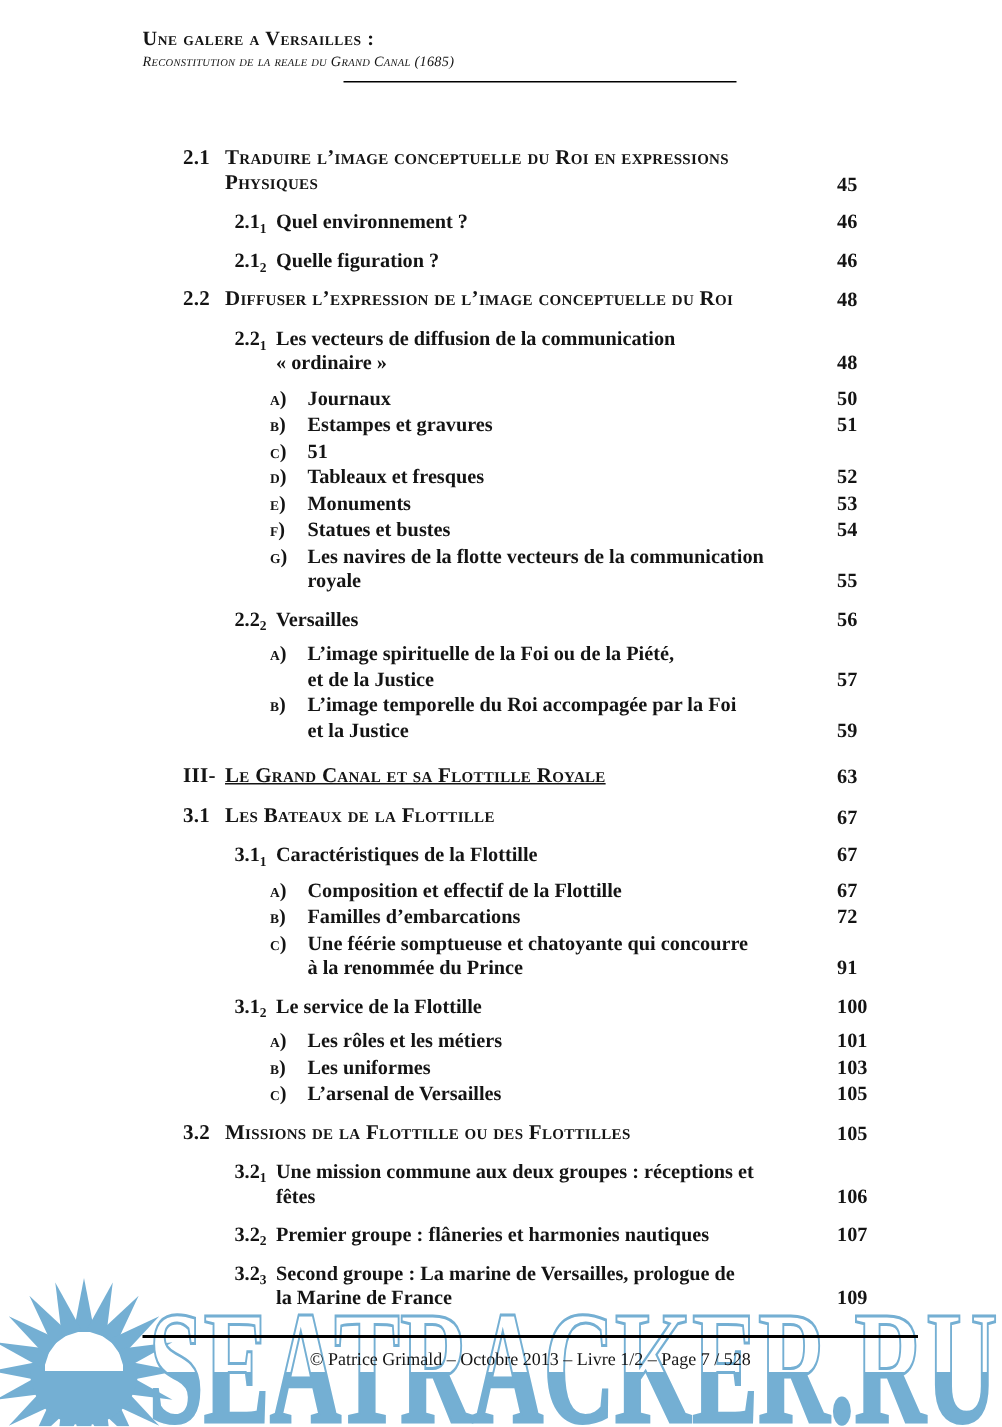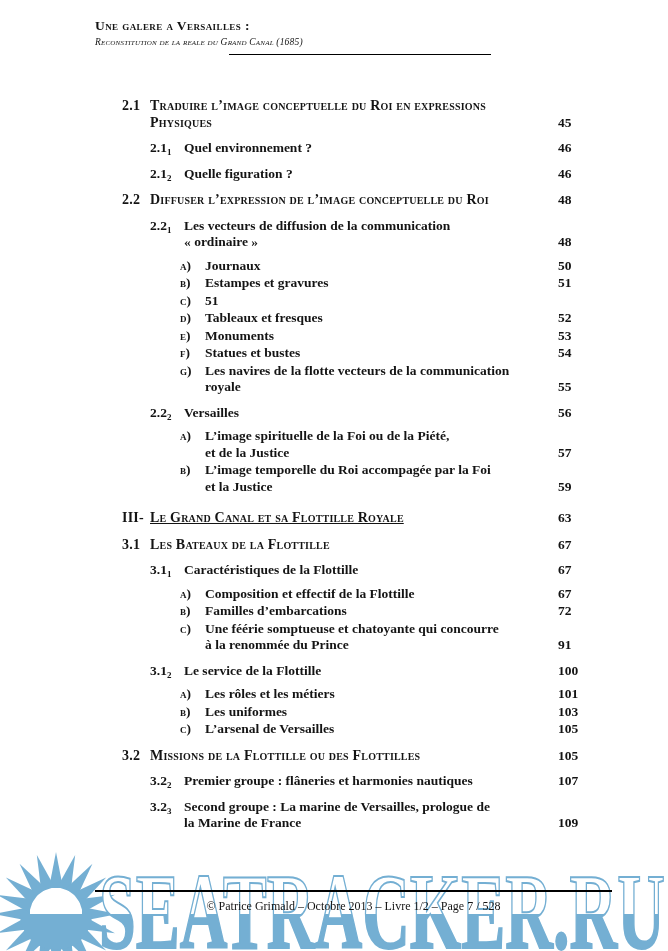--- a/index.html
+++ b/index.html
@@ -20,21 +20,21 @@
   
   .toc { position:absolute; top:88px; left:122px; width:468px; }
   .row { display:flex; align-items:flex-start; line-height:16.5px; font-size:13.5px;font-weight:bold; }
   .row .num  { flex:0 0 28px; white-space:nowrap; }
   .row .txt  { flex:1 1 auto; padding-right:8px; }
   .row .pg   { align-self:flex-end; min-width:32px; text-align:left; }
   .row.lvl1  { margin-top:10px; }
   .row.lvl1 .txt, .row.lvl1 .num { font-variant:small-caps; font-size:14px; letter-spacing:0.2px; }
   .row.lvl1 .num { font-variant:normal; }
   .row.lvl2  { margin-top:9px; padding-left:28px; }
-  .row.lvl2 .num { flex-basis:34px; }
+  .row.lvl2 .num { flex-basis:34px;text-align:center; }
   .row.lvl3  { margin-top:1px; padding-left:58px; }
   .row.lvl3 .num { flex-basis:25px; font-variant:small-caps; }
   .row.lvl3.first { margin-top:7px; }
   .row.sec   { margin-top:15px; }
   .row .txt.u { text-decoration:underline; }
   sub { font-size:9px; line-height:0; vertical-align:-3px; }
   
   .footer-rule {
     position:absolute; left:95px; top:890px; width:517px;
     border:0; border-top:2px solid #000; margin:0; z-index:3;
@@ -180,20 +180,25 @@
       </div>
       <div class="row lvl3">
         <span class="num">c)</span>
         <span class="txt">L’arsenal de Versailles</span>
         <span class="pg">105</span>
       </div>
       <div class="row lvl1">
         <span class="num">3.2</span>
         <span class="txt">Missions de la Flottille ou des Flottilles</span>
         <span class="pg">105</span>
+      </div>
+      <div class="row lvl2">
+        <span class="num">3.2<sub>1</sub></span>
+        <span class="txt">Une mission commune aux deux groupes : réceptions et<br>fêtes</span>
+        <span class="pg">106</span>
       </div>
       <div class="row lvl2">
         <span class="num">3.2<sub>2</sub></span>
         <span class="txt">Premier groupe : flâneries et harmonies nautiques</span>
         <span class="pg">107</span>
       </div>
       <div class="row lvl2">
         <span class="num">3.2<sub>3</sub></span>
         <span class="txt">Second groupe : La marine de Versailles, prologue de<br>la Marine de France</span>
         <span class="pg">109</span>

